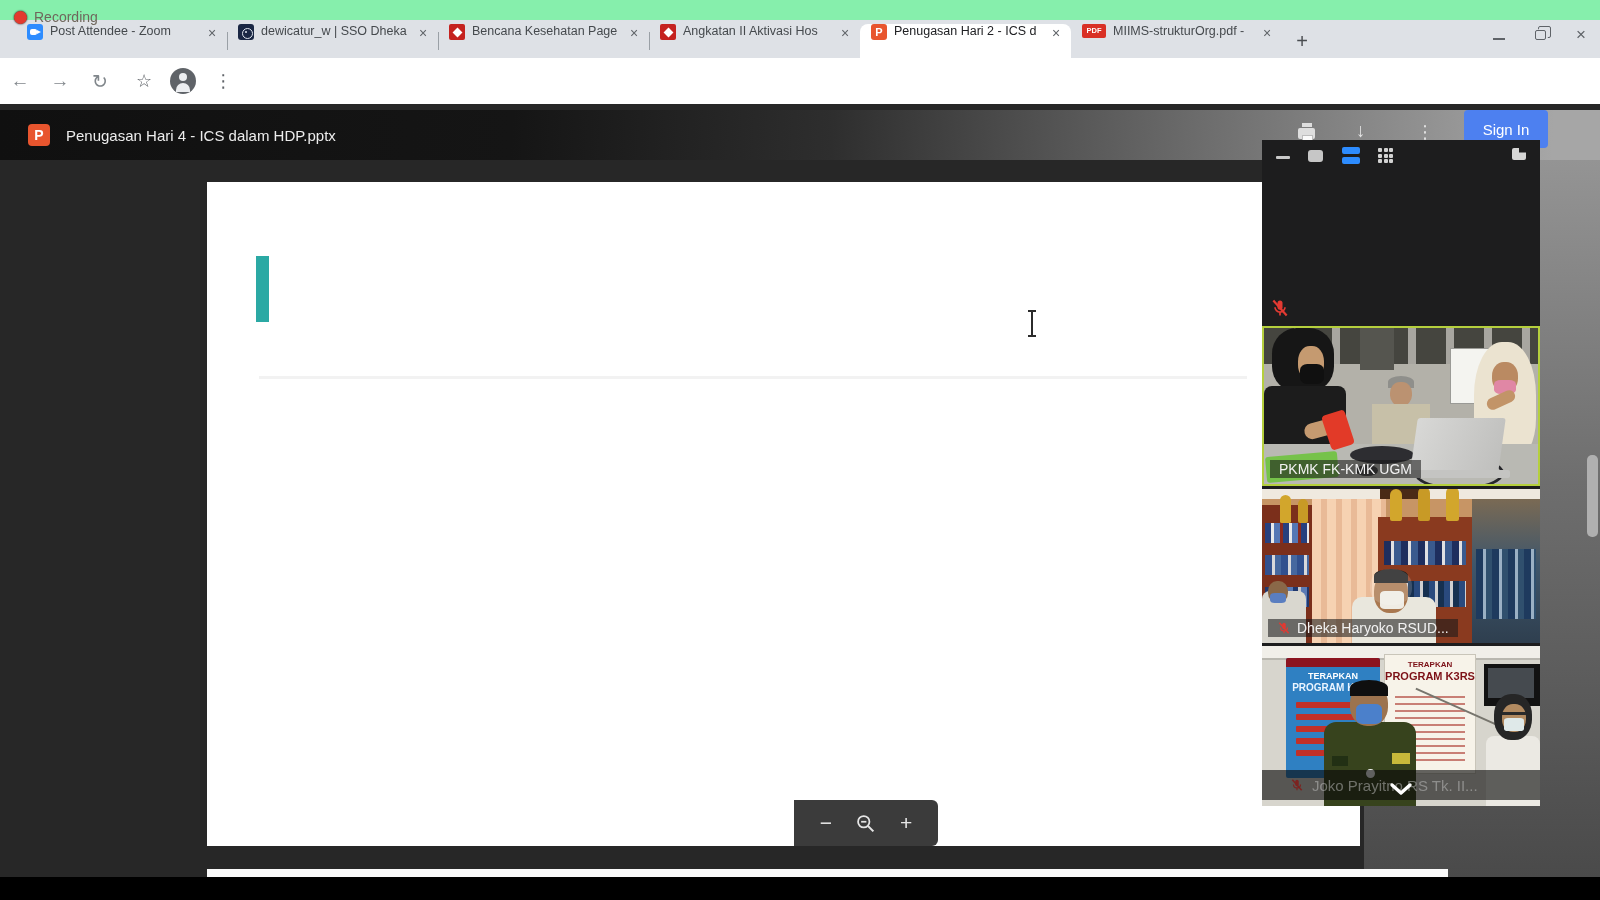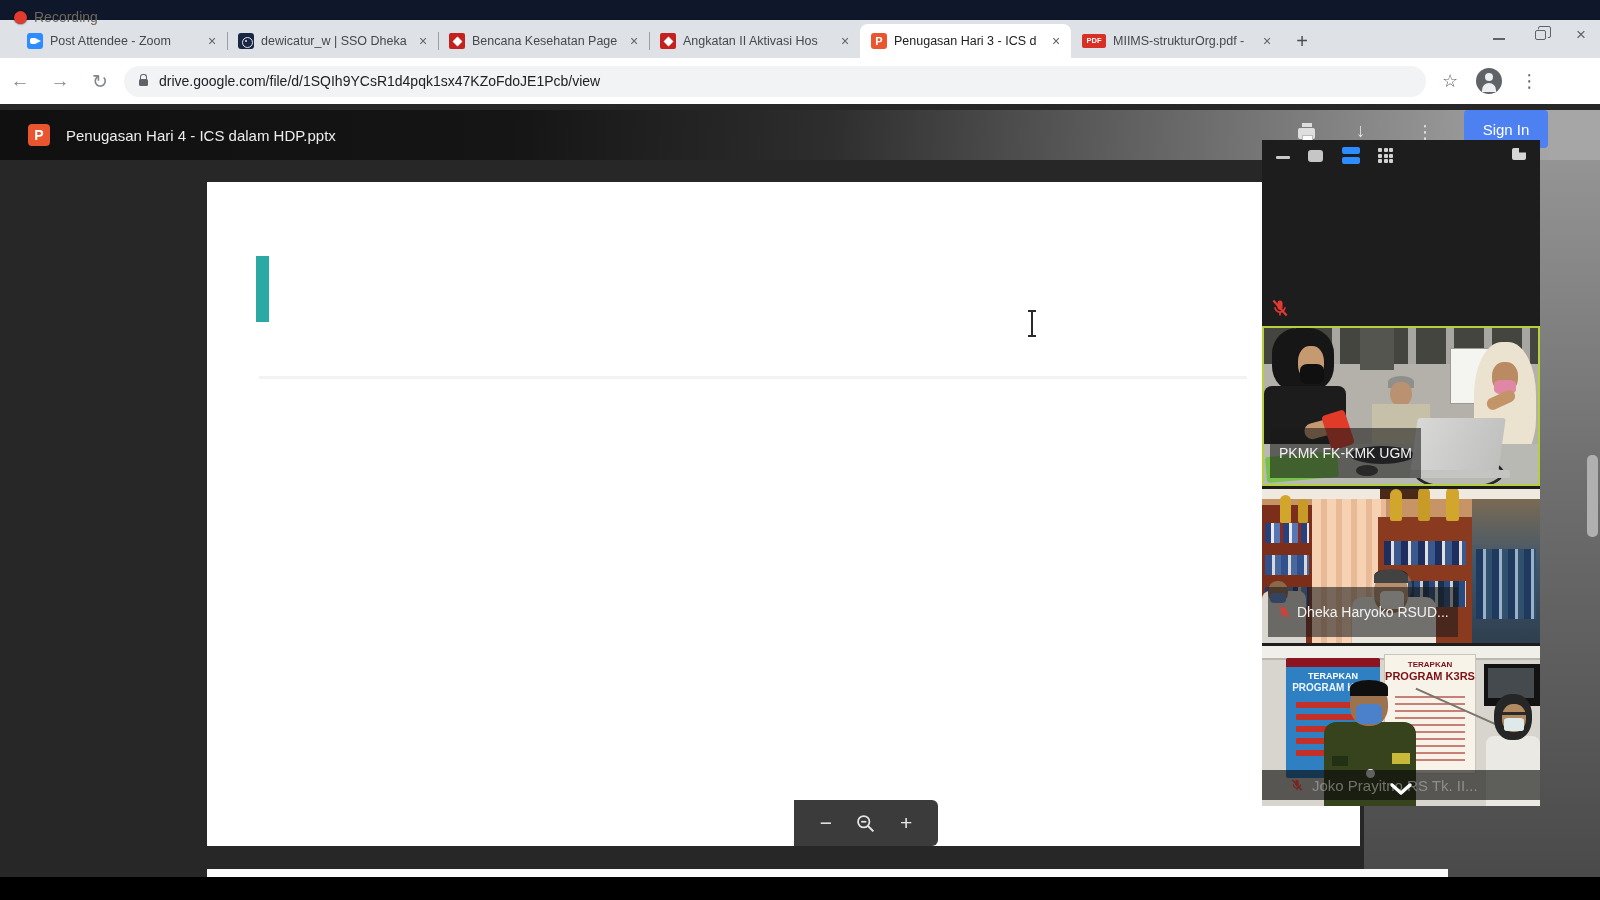--- a/index.html
+++ b/index.html
@@ -1,29 +1,29 @@
 <!DOCTYPE html>
 <html><head>
 <meta charset="utf-8">
 <style>
   *{margin:0;padding:0;box-sizing:border-box}
   html,body{width:1600px;height:900px;overflow:hidden;background:#000;font-family:"Liberation Sans",sans-serif}
   .abs{position:absolute}
-  #stage{position:relative;width:1600px;height:696px;background:#0f172a}
+  #stage{position:relative;width:1600px;height:696px;background:#86efac}
 
   
   #recording{left:14px;top:9px;display:flex;align-items:center;gap:7px;z-index:60}
   #rec-dot{width:13px;height:13px;border-radius:50%;background:#e23a2e;box-shadow:0 0 2px #000}
   #rec-text{font-size:14px;color:#6f675c}
 
   
   #browser{left:0;top:20px;width:1600px;height:857px;background:#fff}
   #tabstrip{position:absolute;left:0;top:0;width:1600px;height:38px;background:#dee1e6}
   #tabs{display:flex;align-items:flex-end;height:38px;padding-left:16px}
-  .tab{width:211px;height:34px;display:flex;align-items:center;gap:7px;padding:0 6px 0 11px;font-size:12.5px;color:#45494d;position:relative;flex:none}
+  .tab{width:211px;height:34px;display:flex;align-items:flex-start;gap:7px;padding:0 6px 0 11px;font-size:12.5px;color:#45494d;position:relative;flex:none}
   .tab.sep::before{content:"";position:absolute;left:0;top:8px;width:1px;height:18px;background:#9aa0a6}
   .tab.active{background:#fff;border-radius:8px 8px 0 0;color:#202124}
   .tab-label{flex:1;white-space:nowrap;overflow:hidden}
   .tab-close{width:18px;height:18px;border-radius:50%;display:flex;align-items:center;justify-content:center;color:#5f6368;font-size:14px;flex:none}
   .tico{width:16px;height:16px;border-radius:3px;flex:none;position:relative}
   .tico-zoom{background:#2D8CFF}
   .tico-zoom::before{content:"";position:absolute;left:3px;top:5px;width:7px;height:6px;background:#fff;border-radius:2px}
   .tico-zoom::after{content:"";position:absolute;left:10px;top:5.5px;border-left:4px solid #fff;border-top:2.5px solid transparent;border-bottom:2.5px solid transparent}
   .tico-ugm{background:#1a2744;border-radius:3px}
   .tico-ugm::before{content:"";position:absolute;left:3.5px;top:3.5px;width:9px;height:9px;border:1.5px solid #dfe5ee;border-radius:50%}
@@ -93,21 +93,21 @@
   .z-pop{left:250px;top:8px;width:14px;height:12px;background:#d6d6d6;border-radius:2px;clip-path:polygon(0 0,50% 0,50% 38%,100% 38%,100% 100%,0 100%)}
   #z-name{top:76px;left:0;width:100%;text-align:center;font-size:27px;font-weight:bold;color:#fff;letter-spacing:.5px;word-spacing:10px}
   #z-mic1{left:8px;top:158px;width:20px;height:20px}
 
   .tile{left:0;width:278px;background:#101010;overflow:hidden}
   #tile1{top:186px;height:160px;border:2px solid #B5CF3D}
   #tile2{top:349px;height:154px}
   #tile3{top:506px;height:160px}
   .scene{position:absolute;inset:0;overflow:hidden}
   .scene div{position:absolute}
-  .tile-label{position:absolute;left:6px;bottom:6px;background:rgba(25,25,25,.58);color:#f2f2f2;font-size:14px;padding:17px 9px;display:flex;align-items:center;gap:6px;z-index:5;white-space:nowrap}
+  .tile-label{position:absolute;left:6px;bottom:6px;background:rgba(25,25,25,.58);color:#f2f2f2;font-size:14px;padding:1px 9px;display:flex;align-items:center;gap:6px;z-index:5;white-space:nowrap}
   #tile3-bar{position:absolute;left:0;bottom:6px;width:100%;height:30px;background:rgba(8,8,8,.62);display:flex;align-items:center;gap:8px;padding-left:28px;color:rgba(195,195,195,.5);font-size:15px;z-index:5;white-space:nowrap}
   #chev{position:absolute;left:50%;transform:translateX(-50%);bottom:10px;z-index:7}
   .micsvg{display:block}
 </style>
 </head>
 <body>
 
 <div id="stage">
 
   <div id="recording" class="abs">
@@ -134,45 +134,41 @@
           <span class="tab-label">Bencana Kesehatan Page</span>
           <span class="tab-close">×</span>
         </div>
         <div class="tab sep">
           <span class="tico tico-pdf"></span>
           <span class="tab-label">Angkatan II Aktivasi Hos</span>
           <span class="tab-close">×</span>
         </div>
         <div class="tab active">
           <span class="tico tico-ppt"></span>
-          <span class="tab-label">Penugasan Hari 3 - ICS d</span>
+          <span class="tab-label">Penugasan Hari 2 - ICS d</span>
           <span class="tab-close">×</span>
         </div>
         <div class="tab">
           <span class="tico-pdfbadge">PDF</span>
           <span class="tab-label">MIIMS-strukturOrg.pdf -</span>
           <span class="tab-close">×</span>
         </div>
         <div id="newtab">+</div>
       </div>
       <div id="wincontrols">
         <div class="wc-min"></div>
         <div class="wc-restore"></div>
         <div class="wc-close">×</div>
       </div>
     </div>
 
     <div id="toolbar">
       <span class="nav-ic">←</span>
       <span class="nav-ic">→</span>
       <span class="nav-ic">↻</span>
-      <div id="omnibox">
-        <span class="lock"></span>
-        <span id="url">drive.google.com/file/d/1SQIh9YCsR1d4pqk1sx47KZoFdoJE1Pcb/view</span>
-      </div>
       <span id="star">☆</span>
       <div id="avatar"></div>
       <span id="kebab">⋮</span>
     </div>
 
     <div id="content">
       <div id="right-gray" class="abs"></div>
 
       <div id="drv-header" class="abs">
         <span id="file-badge">P</span>

